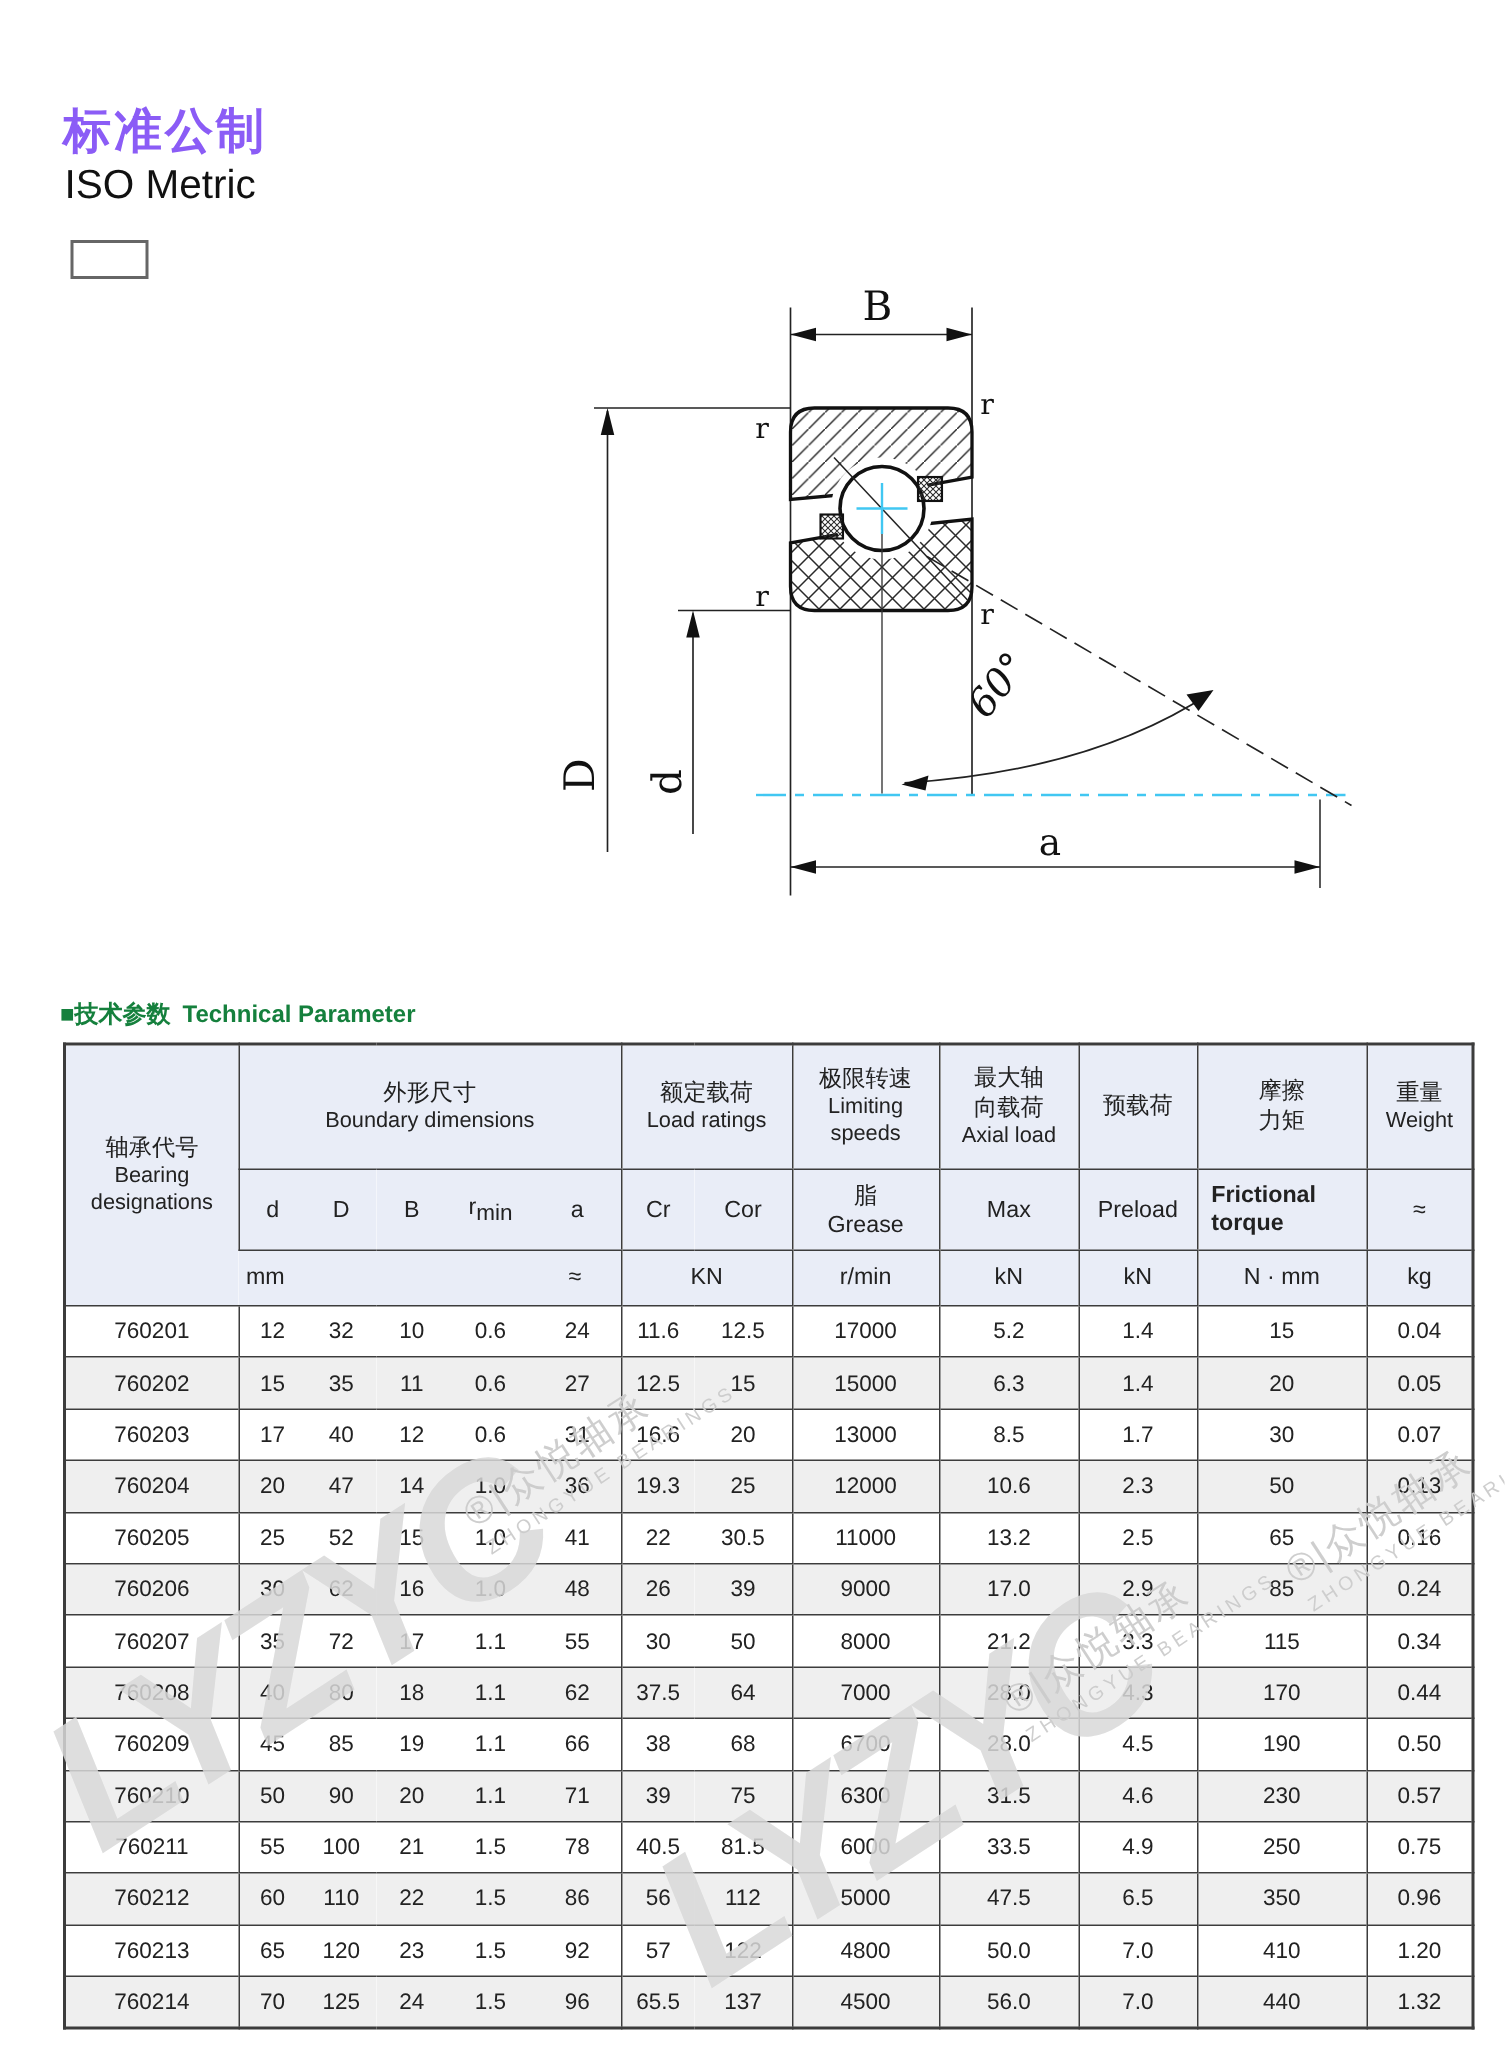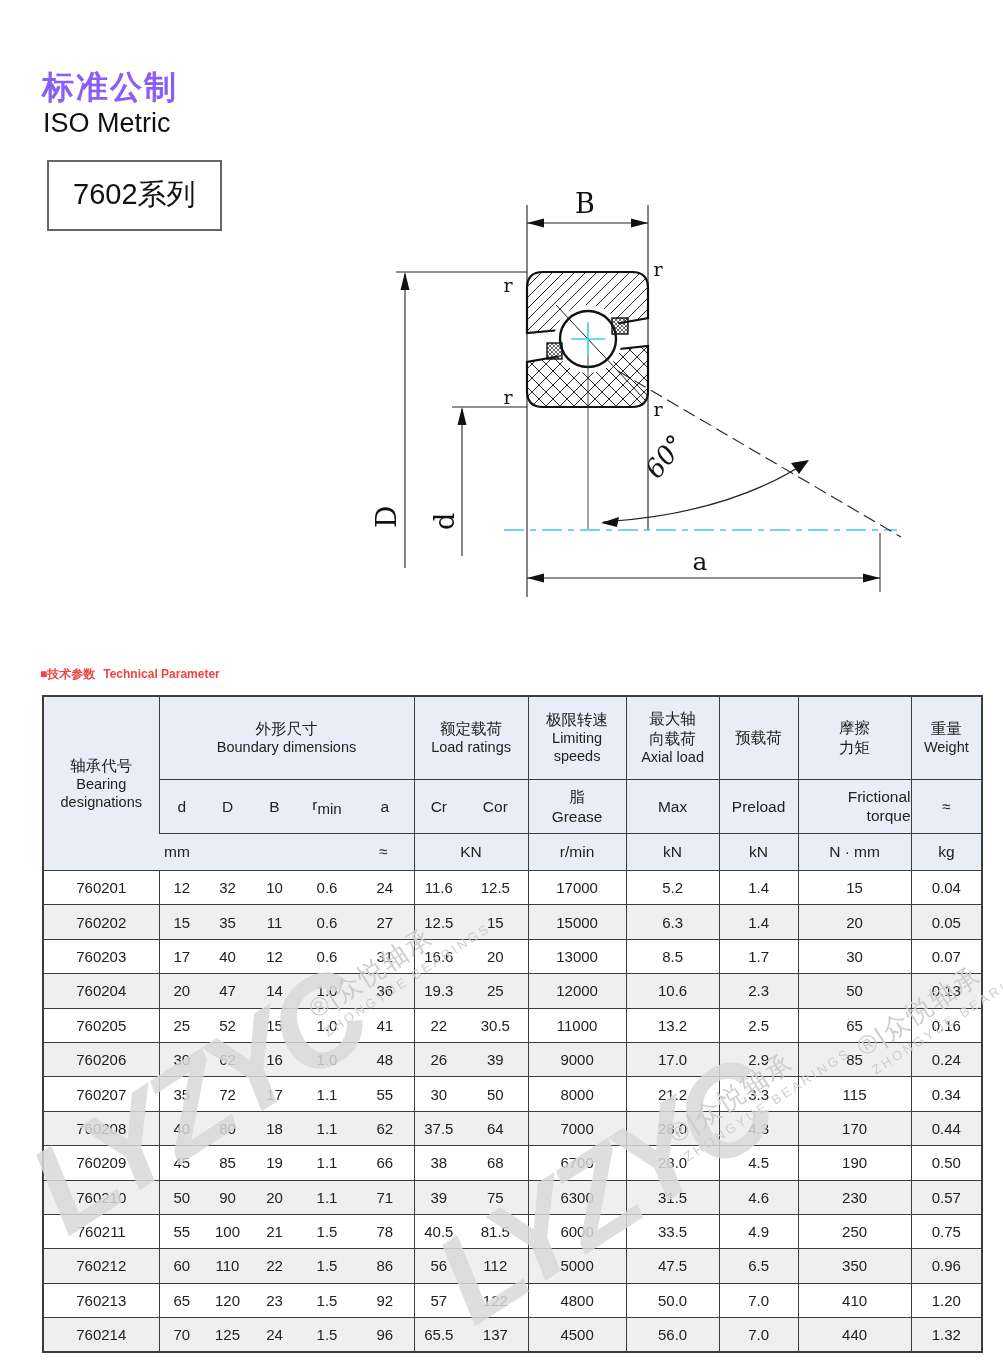--- a/index.html
+++ b/index.html
@@ -12,58 +12,57 @@
   .title-cn{position:absolute;left:42px;top:66px;font-size:32px;font-weight:bold;color:#8b5cf6;letter-spacing:2px;}
   .title-en{position:absolute;left:43px;top:108px;font-size:27px;color:#111;}
   .series-box{
     position:absolute;left:47px;top:160px;border:2px solid #666;
     padding:10px 24px 12px 24px;font-size:29px;color:#111;line-height:1.55;
   }
   
   .drawing-svg{position:absolute;left:0;top:0;pointer-events:none;}
   .dim-text{font-family:"DejaVu Serif","Liberation Serif",serif;fill:#111;}
   
-  .section-heading{position:absolute;left:40px;top:666px;font-size:12px;font-weight:bold;color:#ef4444;}
+  .section-heading{position:absolute;left:40px;top:666px;font-size:16px;font-weight:bold;color:#15803d;}
   .section-heading .en{margin-left:8px;}
   
   .tbl-wrap{position:absolute;left:42px;top:695px;z-index:2;}
   table{border-collapse:collapse;table-layout:fixed;width:939px;background:transparent;}
   th,td{padding:0;font-weight:normal;overflow:hidden;}
   thead th{background:#e9edf7;color:#222;vertical-align:middle;text-align:center;}
   thead .cn{font-size:15.5px;line-height:1.3;}
   thead .en{font-size:14.5px;line-height:1.22;}
   tr.h1 th{height:82px;border-bottom:1px solid #3c3c3c;border-left:1px solid #3c3c3c;}
   tr.h1 th:first-child{border-left:none;}
   tr.h2 th{height:53px;border-bottom:1px solid #3c3c3c;font-size:15.5px;}
   tr.h2 th.gs{border-left:1px solid #3c3c3c;}
   tr.h3 th{height:36px;font-size:15.5px;border-left:1px solid #3c3c3c;}
   tbody td{height:33.4px;text-align:center;font-size:15px;color:#222;border-top:1px solid #3c3c3c;background:transparent;}
   tbody td.gs{border-left:1px solid #3c3c3c;}
   tbody tr:nth-child(even) td{background:#efefef;}
   table{border:2px solid #3c3c3c;}
   .unit-mm{display:flex;justify-content:space-between;align-items:center;padding:0 26px 0 5px;}
-  .frict-h{text-align:right;padding-left:9px;line-height:1.22;font-size:15px;}
+  .frict-h{text-align:left;padding-left:9px;line-height:1.22;font-size:15px;font-weight:bold;}
   sub{font-size:15px;}
   
   .wm-layer{position:absolute;left:0;top:0;width:1003px;height:1369px;z-index:6;pointer-events:none;}
   .wm-logo{
     position:absolute;font-style:italic;font-weight:bold;font-size:125px;
     letter-spacing:-7px;color:#d9d9d9;transform:rotate(-33deg);opacity:.85;white-space:nowrap;
   }
   .wm-text{position:absolute;transform:rotate(-33deg);color:#cccccc;opacity:.95;white-space:nowrap;text-align:left;}
   .wm-text .cn{font-size:26px;letter-spacing:2px;}
   .wm-text .en{font-size:13px;letter-spacing:3px;}
 </style>
 </head>
 <body>
 
 <div class="title-cn">标准公制</div>
 <div class="title-en">ISO Metric</div>
 <div class="series-box">
-  <div>7602系列</div>
 </div>
 
 <svg class="drawing-svg" width="1003" height="650" viewBox="0 0 1003 650">
   <defs>
     <pattern id="hA" width="11" height="11" patternUnits="userSpaceOnUse">
       <path d="M0,11 L11,0" stroke="#2a2a2a" stroke-width="1"></path>
     </pattern>
     <pattern id="hX" width="14" height="14" patternUnits="userSpaceOnUse">
       <path d="M0,14 L14,0 M0,0 L14,14" stroke="#2a2a2a" stroke-width="1"></path>
     </pattern>

